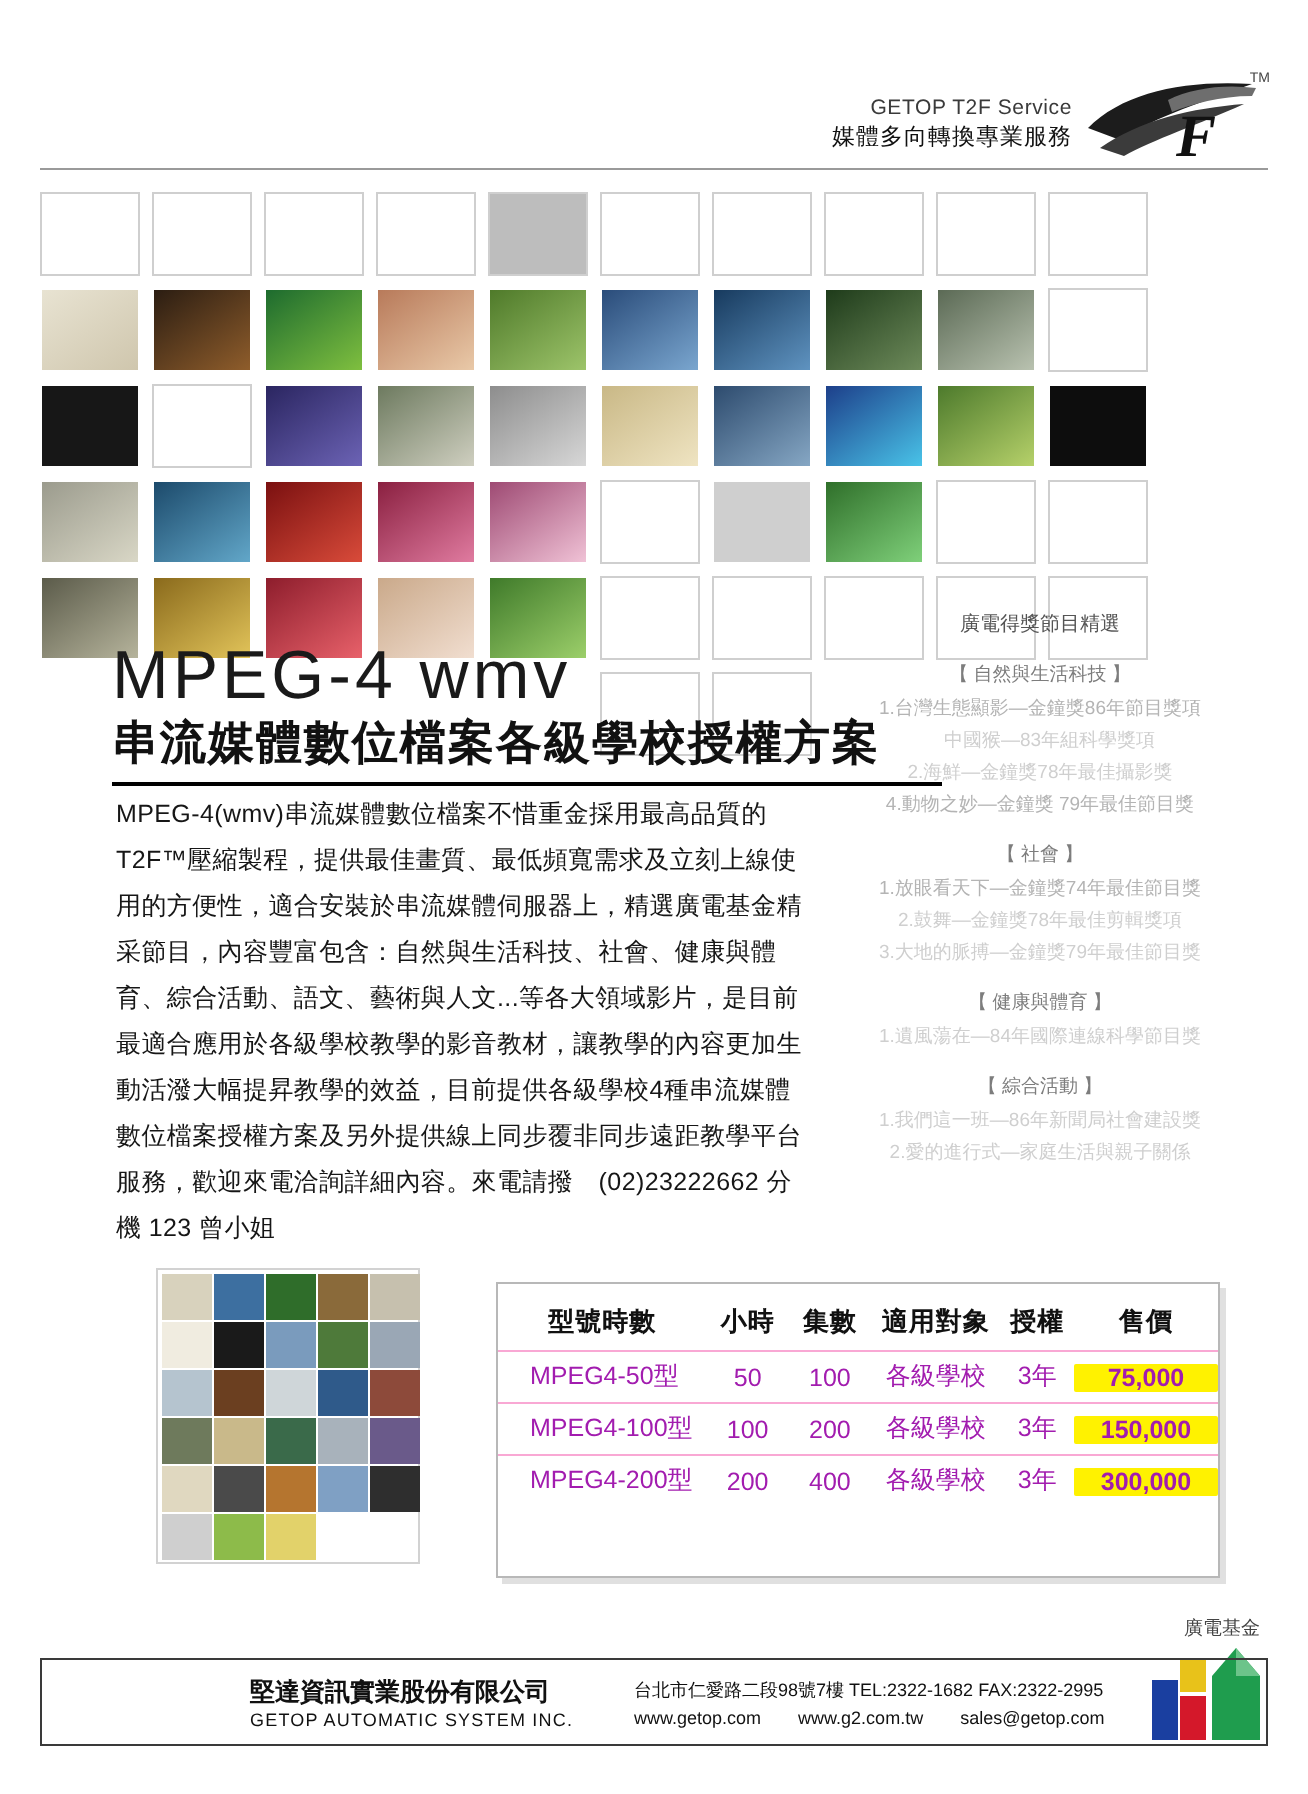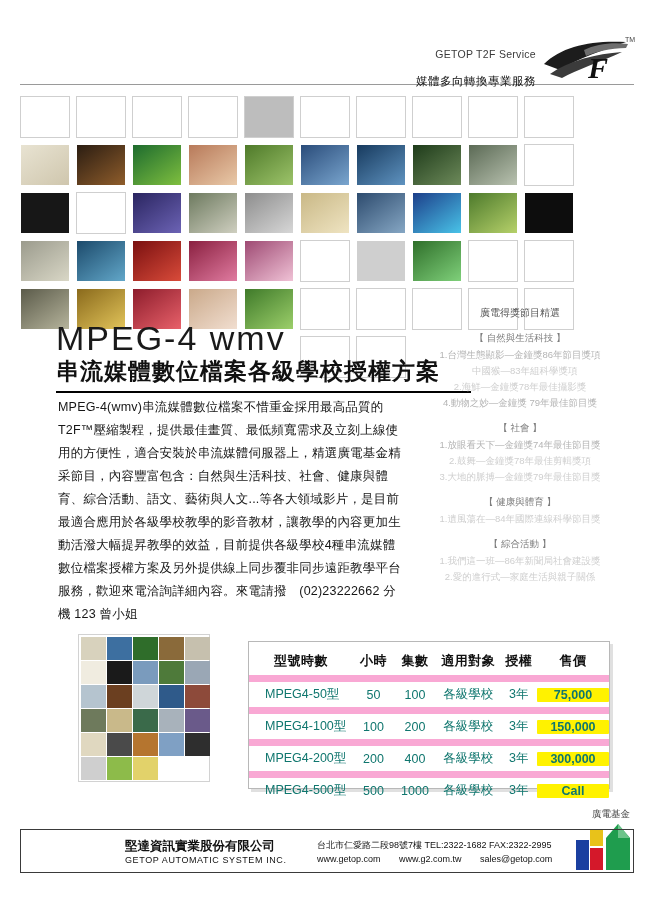--- a/index.html
+++ b/index.html
@@ -21,21 +21,21 @@
     position:absolute; left:20px; top:84px; width:614px; height:1px;
     background:#9a9a9a;
   }
   .header-text {
     position:absolute; right:118px; top:48px; text-align:right;
   }
   .header-en {
     font-size:10.5px; color:#3a3a3a; letter-spacing:0.3px;
   }
   .header-cn {
-    font-size:11.5px; color:#111; margin-top:14px; letter-spacing:0.5px;
+    font-size:11.5px; color:#111; margin-top:1px; letter-spacing:0.5px;
   }
   .logo {
     position:absolute; right:22px; top:38px; width:92px; height:44px;
   }
   .logo .tm {
     position:absolute; right:-3px; top:-2px; font-size:7px; color:#444;
   }
 
   
   .grid {
@@ -94,22 +94,22 @@
     box-shadow: 3px 3px 0 rgba(0,0,0,0.12);
   }
   .price-table {
     width:100%; border-collapse:collapse; margin-top:6px;
   }
   .price-table th {
     font-size:13px; font-weight:bold; color:#111; padding:4px 0 5px 0;
     text-align:center; letter-spacing:0.5px;
   }
   .price-table td {
-    font-size:12.5px; color:#0f766e; padding:4px 0; text-align:center;
-    border-top:7px solid #f9a8d4;
+    font-size:12.5px; color:#a21caf; padding:4px 0; text-align:center;
+    border-top:1px solid #f9a8d4;
   }
   .price-table tr td:first-child { text-align:left; padding-left:16px; }
   .price-cell {
     background:#fff200; font-weight:bold; display:block;
     width:72px; margin:0 auto; border-radius:1px;
   }
 
   
   .gfund {
     position:absolute; right:24px; top:808px; font-size:9.5px; color:#444;
@@ -330,30 +330,20 @@
       <tr>
         <td>MPEG4-200型</td>
         <td>200</td>
         <td>400</td>
         <td>各級學校</td>
         <td>3年</td>
         <td>
             <span class="price-cell">300,000</span>
           </td>
       </tr>
-      <tr>
-        <td>MPEG4-500型</td>
-        <td>500</td>
-        <td>1000</td>
-        <td>各級學校</td>
-        <td>3年</td>
-        <td>
-            <span class="price-cell">Call</span>
-          </td>
-      </tr>
     </tbody>
   </table>
 </div>
 
 <div class="gfund">廣電基金</div>
 <div class="gfund-mark">
   <svg width="56" height="50" viewBox="0 0 56 50">
     <rect x="0" y="18" width="13" height="30" fill="#1a3fa0"></rect>
     <rect x="14" y="26" width="13" height="22" fill="#d4182a"></rect>
     <rect x="14" y="8" width="13" height="16" fill="#e8c21a"></rect>

